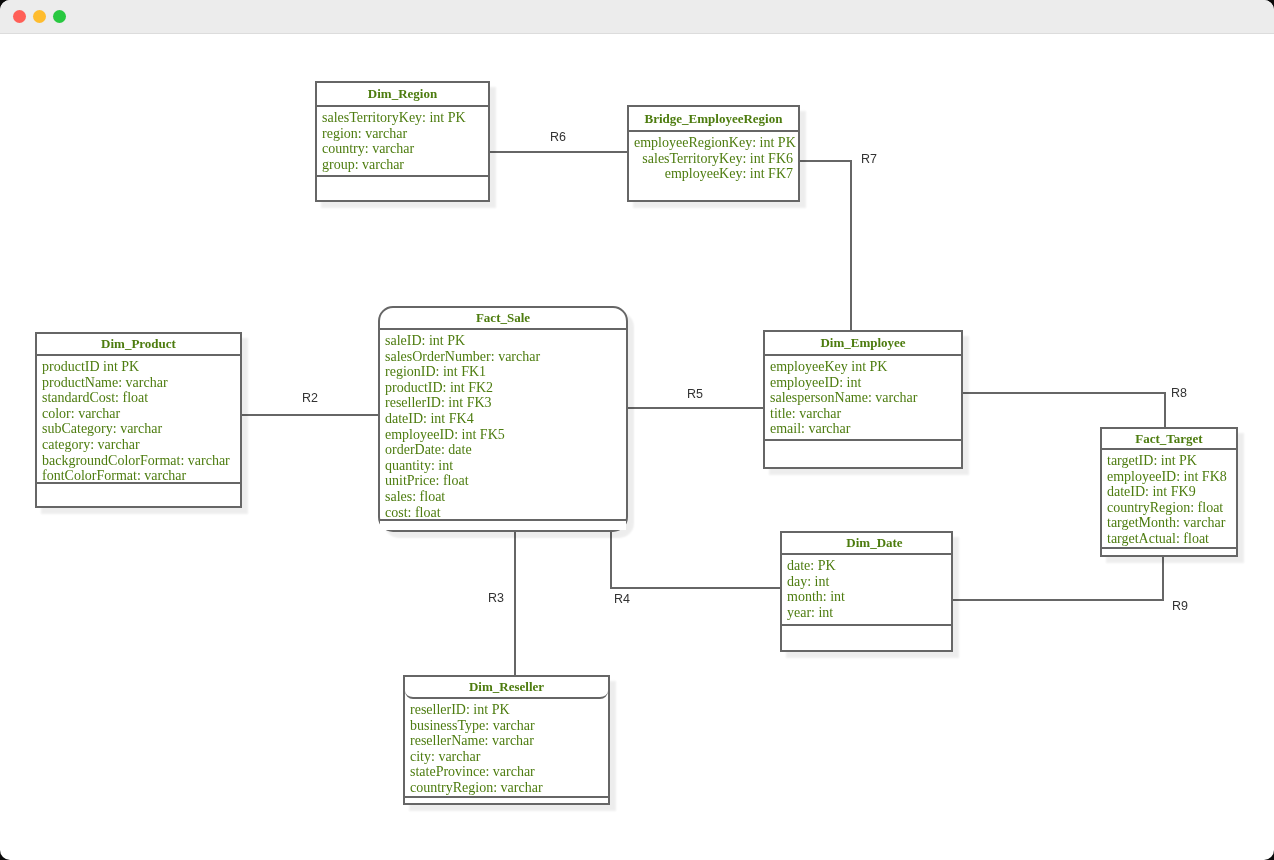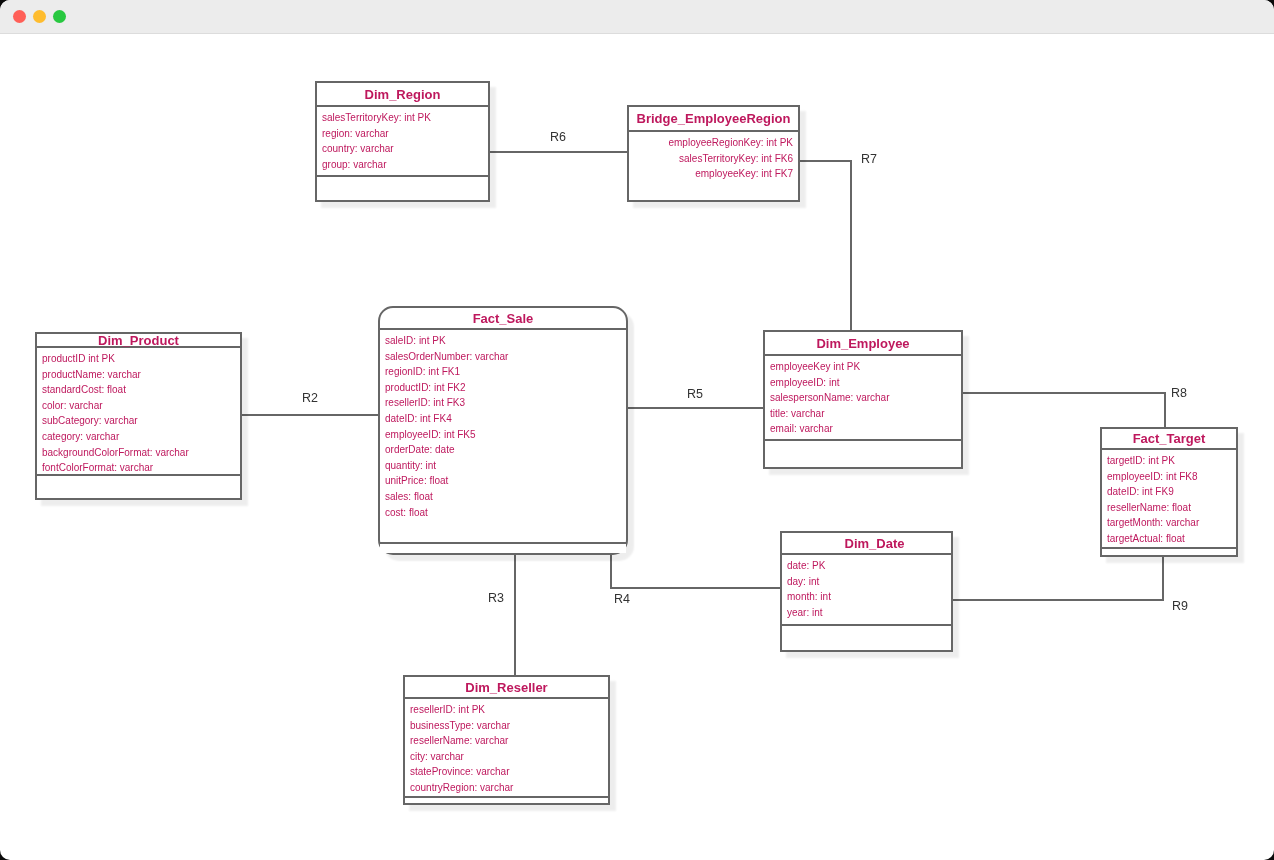--- a/index.html
+++ b/index.html
@@ -4,23 +4,23 @@
 <style>
   html,body{margin:0;padding:0;background:#0a0a0a;}
   body{width:1274px;height:860px;font-family:"Liberation Sans",sans-serif;}
   .window{position:relative;width:1274px;height:860px;background:#ffffff;border-radius:10px;overflow:hidden;}
   .titlebar{position:absolute;top:0;left:0;right:0;height:33px;background:#ececec;border-bottom:1px solid #dcdcdc;display:flex;align-items:center;padding-left:13px;gap:7px;z-index:30;}
   .light{width:13px;height:13px;border-radius:50%;border:none;padding:0;cursor:default;}
   #stage{position:absolute;top:0;left:0;width:1274px;height:860px;}
   #connector-layer{position:absolute;top:0;left:0;width:1274px;height:860px;}
   #connector-layer polyline{fill:none;stroke:#666666;stroke-width:2;}
   #connector-layer text{font-size:12.5px;fill:#333333;font-family:"Liberation Sans",sans-serif;}
-  .entity{position:absolute;background:#ffffff;border:2px solid #666666;box-shadow:6px 6px 2px rgba(0,0,0,0.07);color:#be185d;}
+  .entity{position:absolute;background:#ffffff;border:2px solid #666666;box-shadow:6px 6px 2px rgba(0,0,0,0.07);color:#4d7c0f;font-family:Liberation Serif, serif;}
   .entity-title{box-sizing:border-box;border-bottom:2px solid #666666;display:flex;align-items:center;justify-content:center;font-weight:bold;font-size:13px;white-space:nowrap;}
-  .entity-attrs{box-sizing:border-box;padding:3px 5px 0;font-size:10px;overflow:hidden;}
+  .entity-attrs{box-sizing:border-box;padding:3px 5px 0;font-size:14px;overflow:hidden;}
   .attr{line-height:15.6px;white-space:nowrap;}
   .entity-footer{box-sizing:border-box;border-top:2px solid #666666;background:#ffffff;}
 </style>
 </head>
 <body>
 
 <div class="window">
   <div class="titlebar">
     <button class="light" style="background:#ff5f57"></button>
     <button class="light" style="background:#febc2e"></button>
@@ -58,38 +58,38 @@
       <div class="entity" style="left: 627px; top: 105px; width: 169px; text-align: right;">
         <div class="entity-title" style="height: 25px;">Bridge_EmployeeRegion</div>
         <div class="entity-attrs" style="height: 68px;">
           <div class="attr">employeeRegionKey: int PK</div>
           <div class="attr">salesTerritoryKey: int FK6</div>
           <div class="attr">employeeKey: int FK7</div>
         </div>
       </div>
       <div class="entity" style="left: 378px; top: 306px; width: 246px; border-radius: 15px;">
         <div class="entity-title" style="height: 22px;">Fact_Sale</div>
-        <div class="entity-attrs" style="height: 212px;">
+        <div class="entity-attrs" style="height: 189px;">
           <div class="attr">saleID: int PK</div>
           <div class="attr">salesOrderNumber: varchar</div>
           <div class="attr">regionID: int FK1</div>
           <div class="attr">productID: int FK2</div>
           <div class="attr">resellerID: int FK3</div>
           <div class="attr">dateID: int FK4</div>
           <div class="attr">employeeID: int FK5</div>
           <div class="attr">orderDate: date</div>
           <div class="attr">quantity: int</div>
           <div class="attr">unitPrice: float</div>
           <div class="attr">sales: float</div>
           <div class="attr">cost: float</div>
         </div>
         <div class="entity-footer" style="height: 11px;"></div>
       </div>
       <div class="entity" style="left: 35px; top: 332px; width: 203px;">
-        <div class="entity-title" style="height: 14px;">Dim_Product</div>
+        <div class="entity-title" style="height: 22px;">Dim_Product</div>
         <div class="entity-attrs" style="height: 126px;">
           <div class="attr">productID int PK</div>
           <div class="attr">productName: varchar</div>
           <div class="attr">standardCost: float</div>
           <div class="attr">color: varchar</div>
           <div class="attr">subCategory: varchar</div>
           <div class="attr">category: varchar</div>
           <div class="attr">backgroundColorFormat: varchar</div>
           <div class="attr">fontColorFormat: varchar</div>
         </div>
@@ -105,38 +105,38 @@
           <div class="attr">email: varchar</div>
         </div>
         <div class="entity-footer" style="height: 28px;"></div>
       </div>
       <div class="entity" style="left: 1100px; top: 427px; width: 134px;">
         <div class="entity-title" style="height: 21px;">Fact_Target</div>
         <div class="entity-attrs" style="height: 97px;">
           <div class="attr">targetID: int PK</div>
           <div class="attr">employeeID: int FK8</div>
           <div class="attr">dateID: int FK9</div>
-          <div class="attr">resellerName: float</div>
+          <div class="attr">countryRegion: float</div>
           <div class="attr">targetMonth: varchar</div>
           <div class="attr">targetActual: float</div>
         </div>
         <div class="entity-footer" style="height: 8px;"></div>
       </div>
       <div class="entity" style="left: 780px; top: 531px; width: 169px;">
         <div class="entity-title" style="height: 22px; padding-left: 16px;">Dim_Date</div>
         <div class="entity-attrs" style="height: 69px;">
           <div class="attr">date: PK</div>
           <div class="attr">day: int</div>
           <div class="attr">month: int</div>
           <div class="attr">year: int</div>
         </div>
         <div class="entity-footer" style="height: 26px;"></div>
       </div>
       <div class="entity" style="left: 403px; top: 675px; width: 203px;">
-        <div class="entity-title" style="height: 22px;">Dim_Reseller</div>
+        <div class="entity-title" style="height: 22px; border-radius: 8px;">Dim_Reseller</div>
         <div class="entity-attrs" style="height: 97px;">
           <div class="attr">resellerID: int PK</div>
           <div class="attr">businessType: varchar</div>
           <div class="attr">resellerName: varchar</div>
           <div class="attr">city: varchar</div>
           <div class="attr">stateProvince: varchar</div>
           <div class="attr">countryRegion: varchar</div>
         </div>
         <div class="entity-footer" style="height: 7px;"></div>
       </div>

